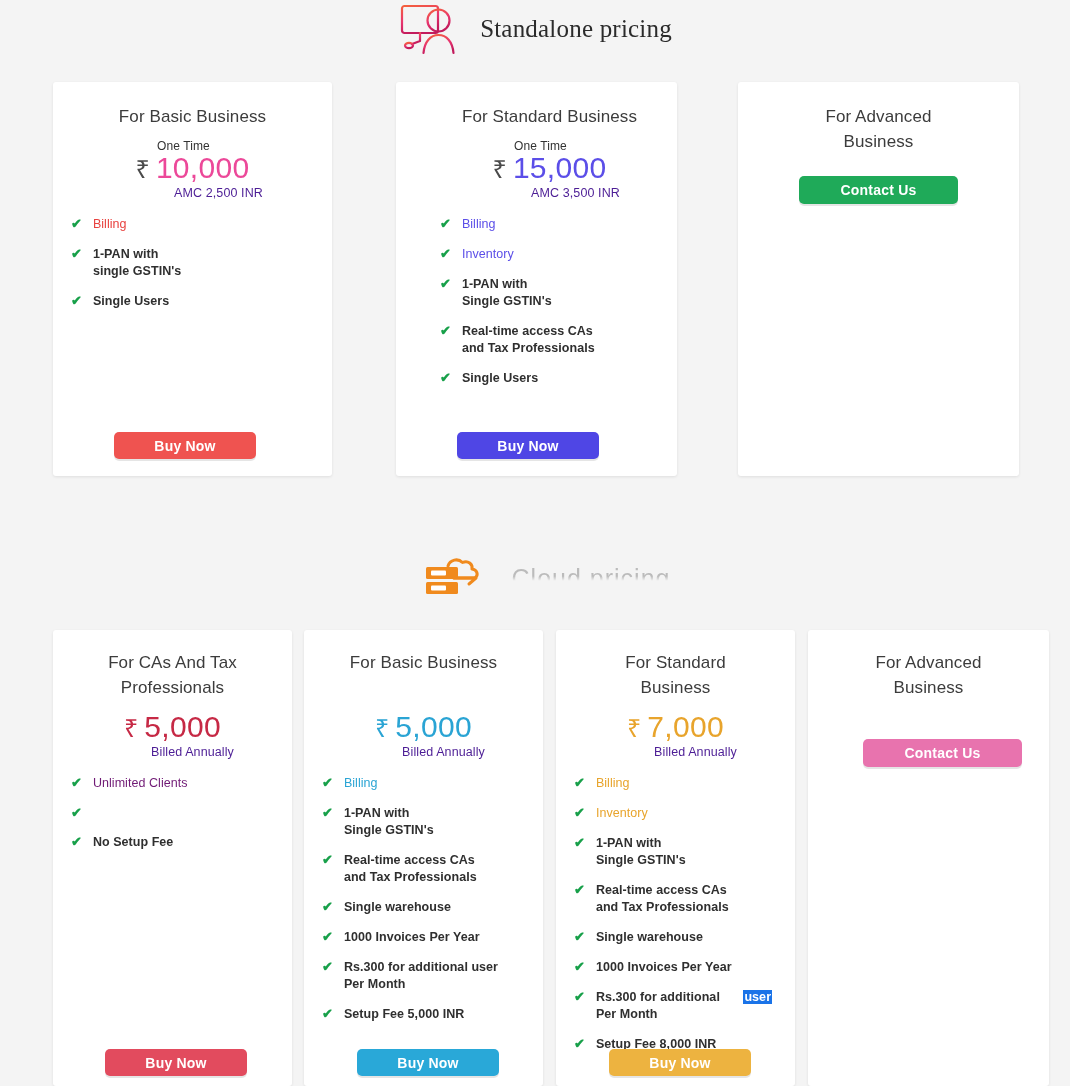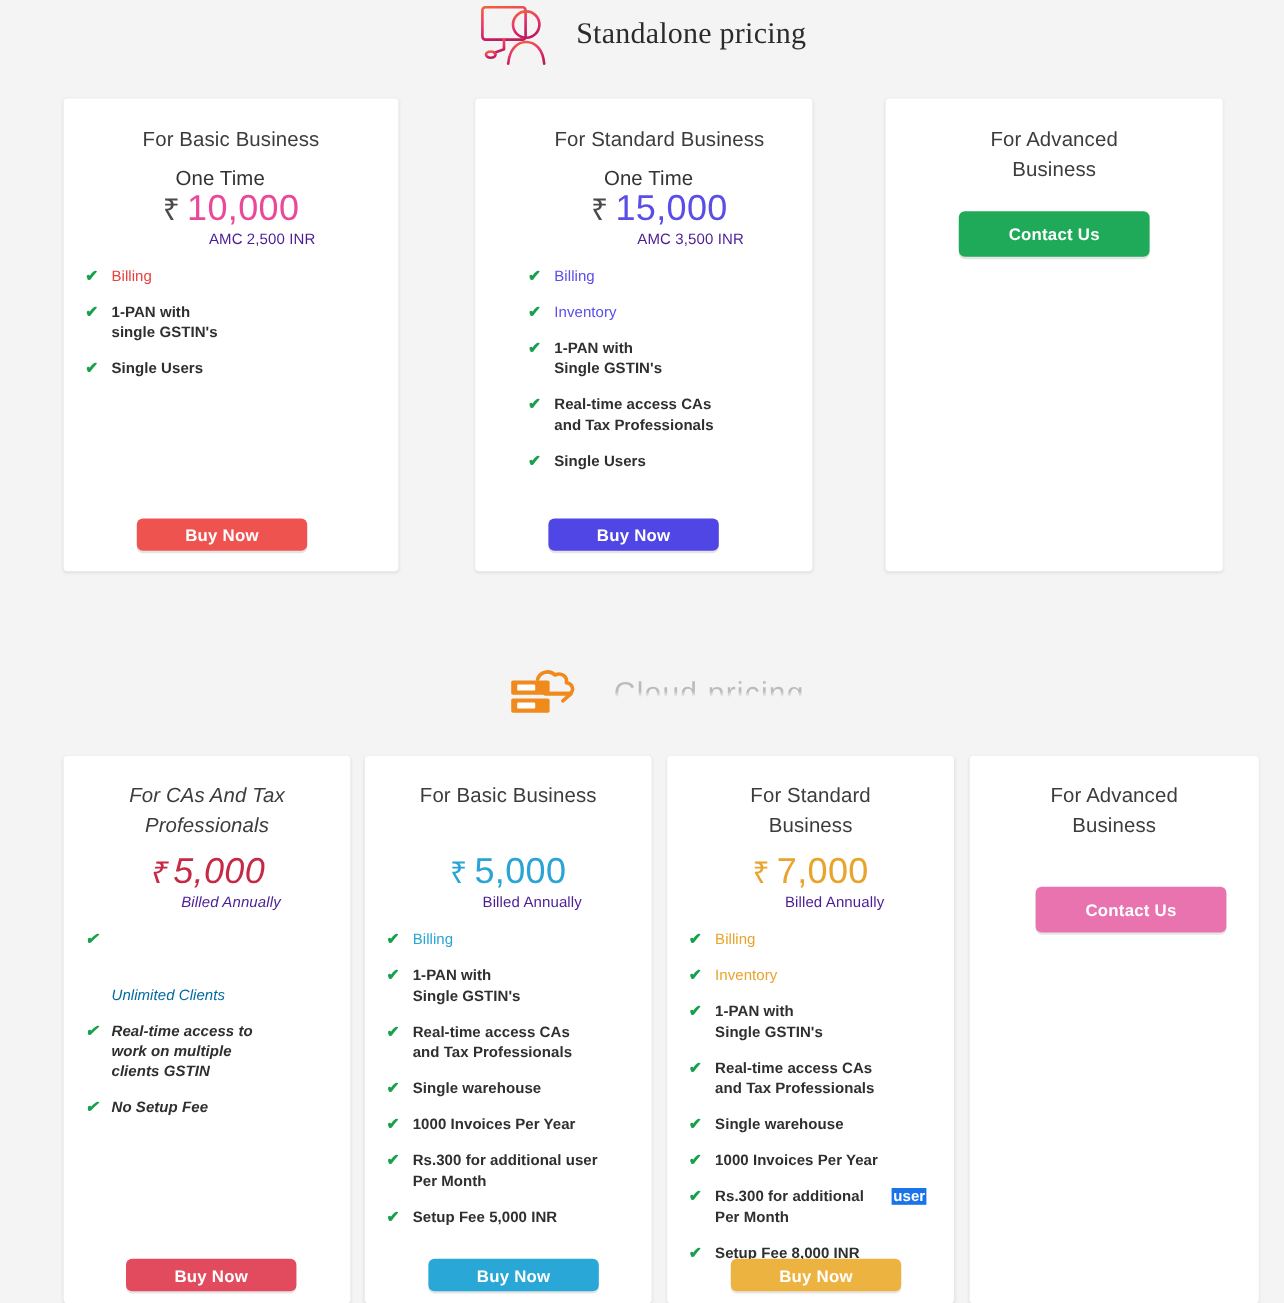--- a/index.html
+++ b/index.html
@@ -53,21 +53,21 @@
     font-size: 17px;
     font-weight: 400;
     color: #3c3c3c;
     line-height: 25px;
     letter-spacing: .1px;
   }
 
   
   .price-wrap { margin-top: 10px; text-align: center; }
   .one-time {
-    font-size: 17px;
+    font-size: 12px;
     color: #333;
     display: block;
     text-align: center;
     margin-left: -18px;
     letter-spacing: .1px;
   }
   .price-line {
     display: flex;
     align-items: baseline;
     justify-content: center;
@@ -119,21 +119,21 @@
     border-radius: 5px;
     color: #fff;
     font-size: 14px;
     font-weight: bold;
     letter-spacing: .2px;
     cursor: pointer;
     font-family: "Liberation Sans", sans-serif;
     box-shadow: 0 2px 0 rgba(0,0,0,.10);
   }
   .btn.buy { height: 27px; width: 142px; }
-  .btn.contact { height: 38px; width: 159px; }
+  .btn.contact { height: 28px; width: 159px; }
 </style>
 </head>
 <body>
 
 <div class="page">
 
   <div class="section-header" id="hdr-standalone">
     <span class="hdr-icon">
       <svg width="68" height="52" viewBox="0 0 68 52">
         <defs>
@@ -231,37 +231,36 @@
         </li>
       </ul>
   </div>
   <button class="btn buy" style="left:457px; top:432px; background:#4f46e5;">Buy Now</button>
 
   <div class="card" style="left:738px; top:82px; width:281px; height:394px;">
     <div class="card-title" style="margin-top:22px;">For Advanced<br>Business</div>
   </div>
   <button class="btn contact" style="left:799px; top:176px; background:#1faa59;">Contact Us</button>
 
-  <div class="card" style="left:53px; top:630px; width:239px; height:456px;font-style:italic;">
+  <div class="card" style="left:53px; top:630px; width:239px; height:456px;">
     <div class="card-title" style="margin-top:20px;">For CAs And Tax<br>Professionals</div>
     <div class="price-wrap" style="margin-top:12px;">
       <span class="price-line">
         <span class="rupee" style="color:#c62945;">₹</span>
         <span class="amount" style="color:#c62945;">5,000</span>
       </span>
       <span class="sub-price" style="margin-left:40px;">Billed Annually</span>
     </div>
     <ul class="features">
         <li class="feature">
           <span class="check">✔</span>
-          <span class="feature-text accent" style="color: #0369a1; margin-top: 46px;">Unlimited Clients</span>
-        </li>
-        <li class="feature">
-          <span class="check">✔</span>
-          <span class="feature-text">Real-time access to<br>work on multiple<br>clients GSTIN</span>
+          <span class="feature-text accent" style="color: #701a75;">Unlimited Clients</span>
+        </li>
+        <li class="feature">
+          <span class="check">✔</span>
         </li>
         <li class="feature">
           <span class="check">✔</span>
           <span class="feature-text">No Setup Fee</span>
         </li>
       </ul>
   </div>
   <button class="btn buy" style="left:105px; top:1049px; background:#e24b5e;">Buy Now</button>
 
   <div class="card" style="left:304px; top:630px; width:239px; height:456px;">

